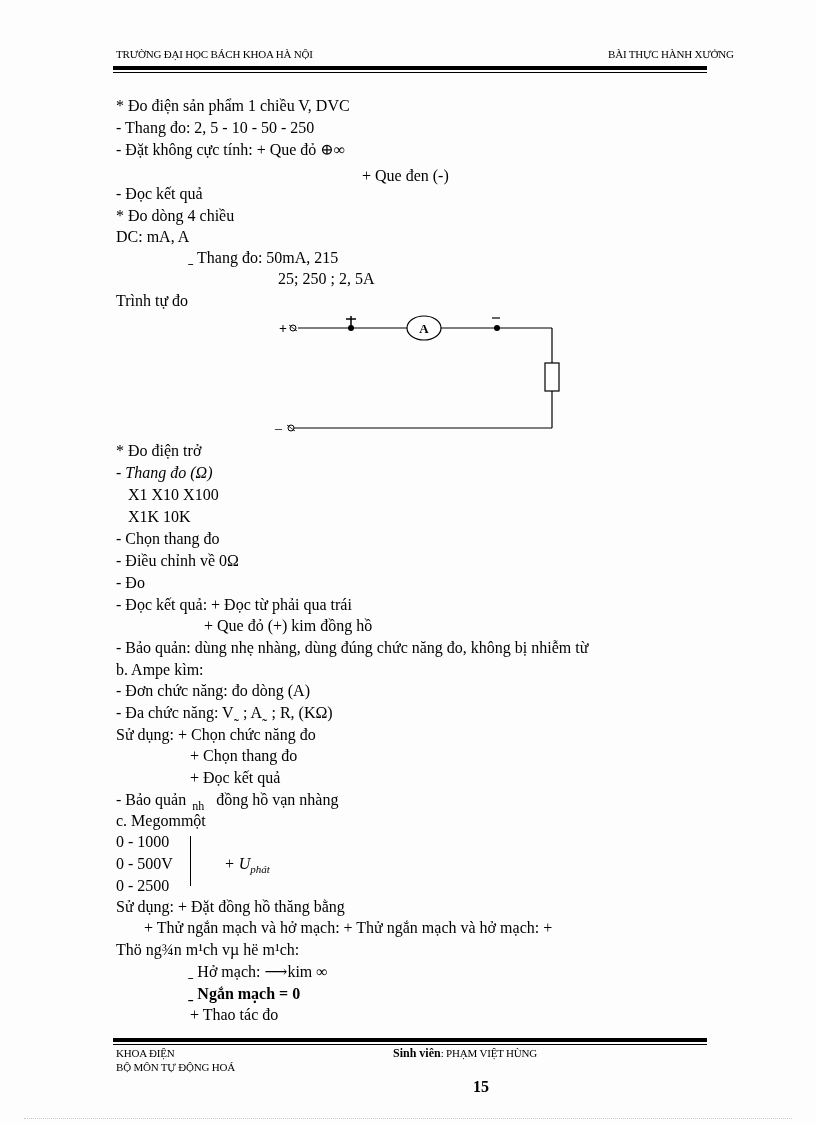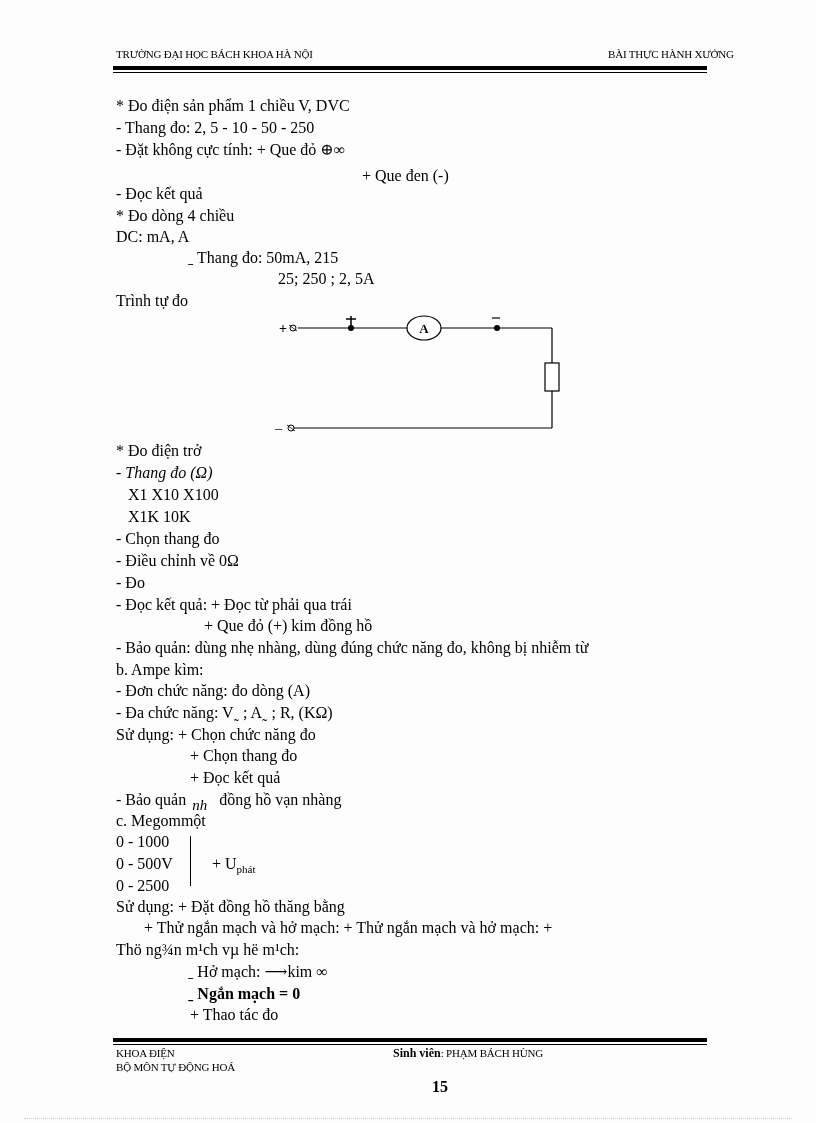--- a/index.html
+++ b/index.html
@@ -6,22 +6,22 @@
   body {
     width:816px; height:1123px; background:#fdfdfd; position:relative; overflow:hidden;
     font-family:"Liberation Serif", "DejaVu Serif", serif; color:#000;
   }
   .abs { position:absolute; white-space:nowrap; }
   .hdr { font-size:11px; letter-spacing:-0.2px; }
   .rule-thick { position:absolute; left:113px; width:594px; height:4px; background:#000; }
   .rule-thin  { position:absolute; left:113px; width:594px; height:1px; background:#000; }
   .ln { position:absolute; left:116px; font-size:16px; line-height:20px; white-space:nowrap; }
   .sub { font-size:11px; vertical-align:-4px; }
-  .small { font-size:15px;font-style:italic; }
-  .page-num { font-weight:bold; font-size:16px; }
+  .small { font-size:12px; }
+  .page-num { font-weight:bold; font-size:16px;margin-left:41px; }
   .dots { position:absolute; left:24px; right:24px; top:1118px; border-top:1px dotted #c8c8c8; }
   svg text { font-family:"Liberation Serif", serif; }
 </style>
 </head>
 <body>
 
 <div class="abs hdr" style="left:116px; top:48px;">TRƯỜNG ĐẠI HỌC BÁCH KHOA HÀ NỘI</div>
 <div class="abs hdr" style="left:608px; top:48px;">BÀI THỰC HÀNH XƯỞNG</div>
 <div class="rule-thick" style="top:66px;"></div>
 <div class="rule-thin" style="top:72px;"></div>
@@ -104,35 +104,35 @@
   <span>- Bảo quản</span>
   <span class="small" style="vertical-align:-5px; margin:0 8px 0 2px;">nh</span>
   <span>đồng hồ vạn nhàng</span>
 </div>
 
 <div class="ln" style="top:811px;">c. Megommột</div>
 <div class="ln" style="top:832px;">0 - 1000</div>
 <div class="ln" style="top:854px;">0 - 500V</div>
 <div class="ln" style="top:876px;">0 - 2500</div>
 <div class="abs" style="left:190px; top:836px; width:1px; height:50px; background:#000;"></div>
-<div class="ln" style="left:212px; top:854px;">
+<div class="ln" style="left:224px; top:854px;font-style:italic;">
   <span>+ U</span><span class="sub">phát</span>
 </div>
 
 <div id="sec3">
     <div class="ln" style="top: 897px; left: 116px;">Sử dụng: + Đặt đồng hồ thăng bằng</div>
     <div class="ln" style="top: 918px; left: 144px;">+ Thử ngắn mạch và hở mạch:      + Thử ngắn mạch và hở mạch:           +</div>
     <div class="ln" style="top: 940px; left: 116px;">Thö ng¾n m¹ch vµ hë m¹ch:</div>
     <div class="ln" style="top: 962px; left: 188px;">ˍ    Hở mạch: ⟶kim  ∞</div>
     <div class="ln" style="top: 984px; left: 188px; font-weight: bold;">ˍ    Ngắn mạch = 0</div>
     <div class="ln" style="top: 1005px; left: 190px;">+ Thao tác đo</div>
   </div>
 
 <div class="rule-thick" style="top:1038px;"></div>
 <div class="rule-thin" style="top:1044px;"></div>
 <div class="abs hdr" style="left:116px; top:1047px;">KHOA ĐIỆN</div>
 <div class="abs hdr" style="left:116px; top:1061px;">BỘ MÔN TỰ ĐỘNG HOÁ</div>
 <div class="abs" style="left:393px; top:1046px; font-size:12px;">
-  <span style="font-weight:bold;">Sinh viên</span><span class="hdr">: PHẠM BÁCH HÙNG</span>
+  <span style="font-weight:bold;">Sinh viên</span><span class="hdr">: PHẠM VIỆT HÙNG</span>
 </div>
 <div class="abs page-num" style="left:432px; top:1078px;">15</div>
 
 <div class="dots"></div>
 
 </body></html>

